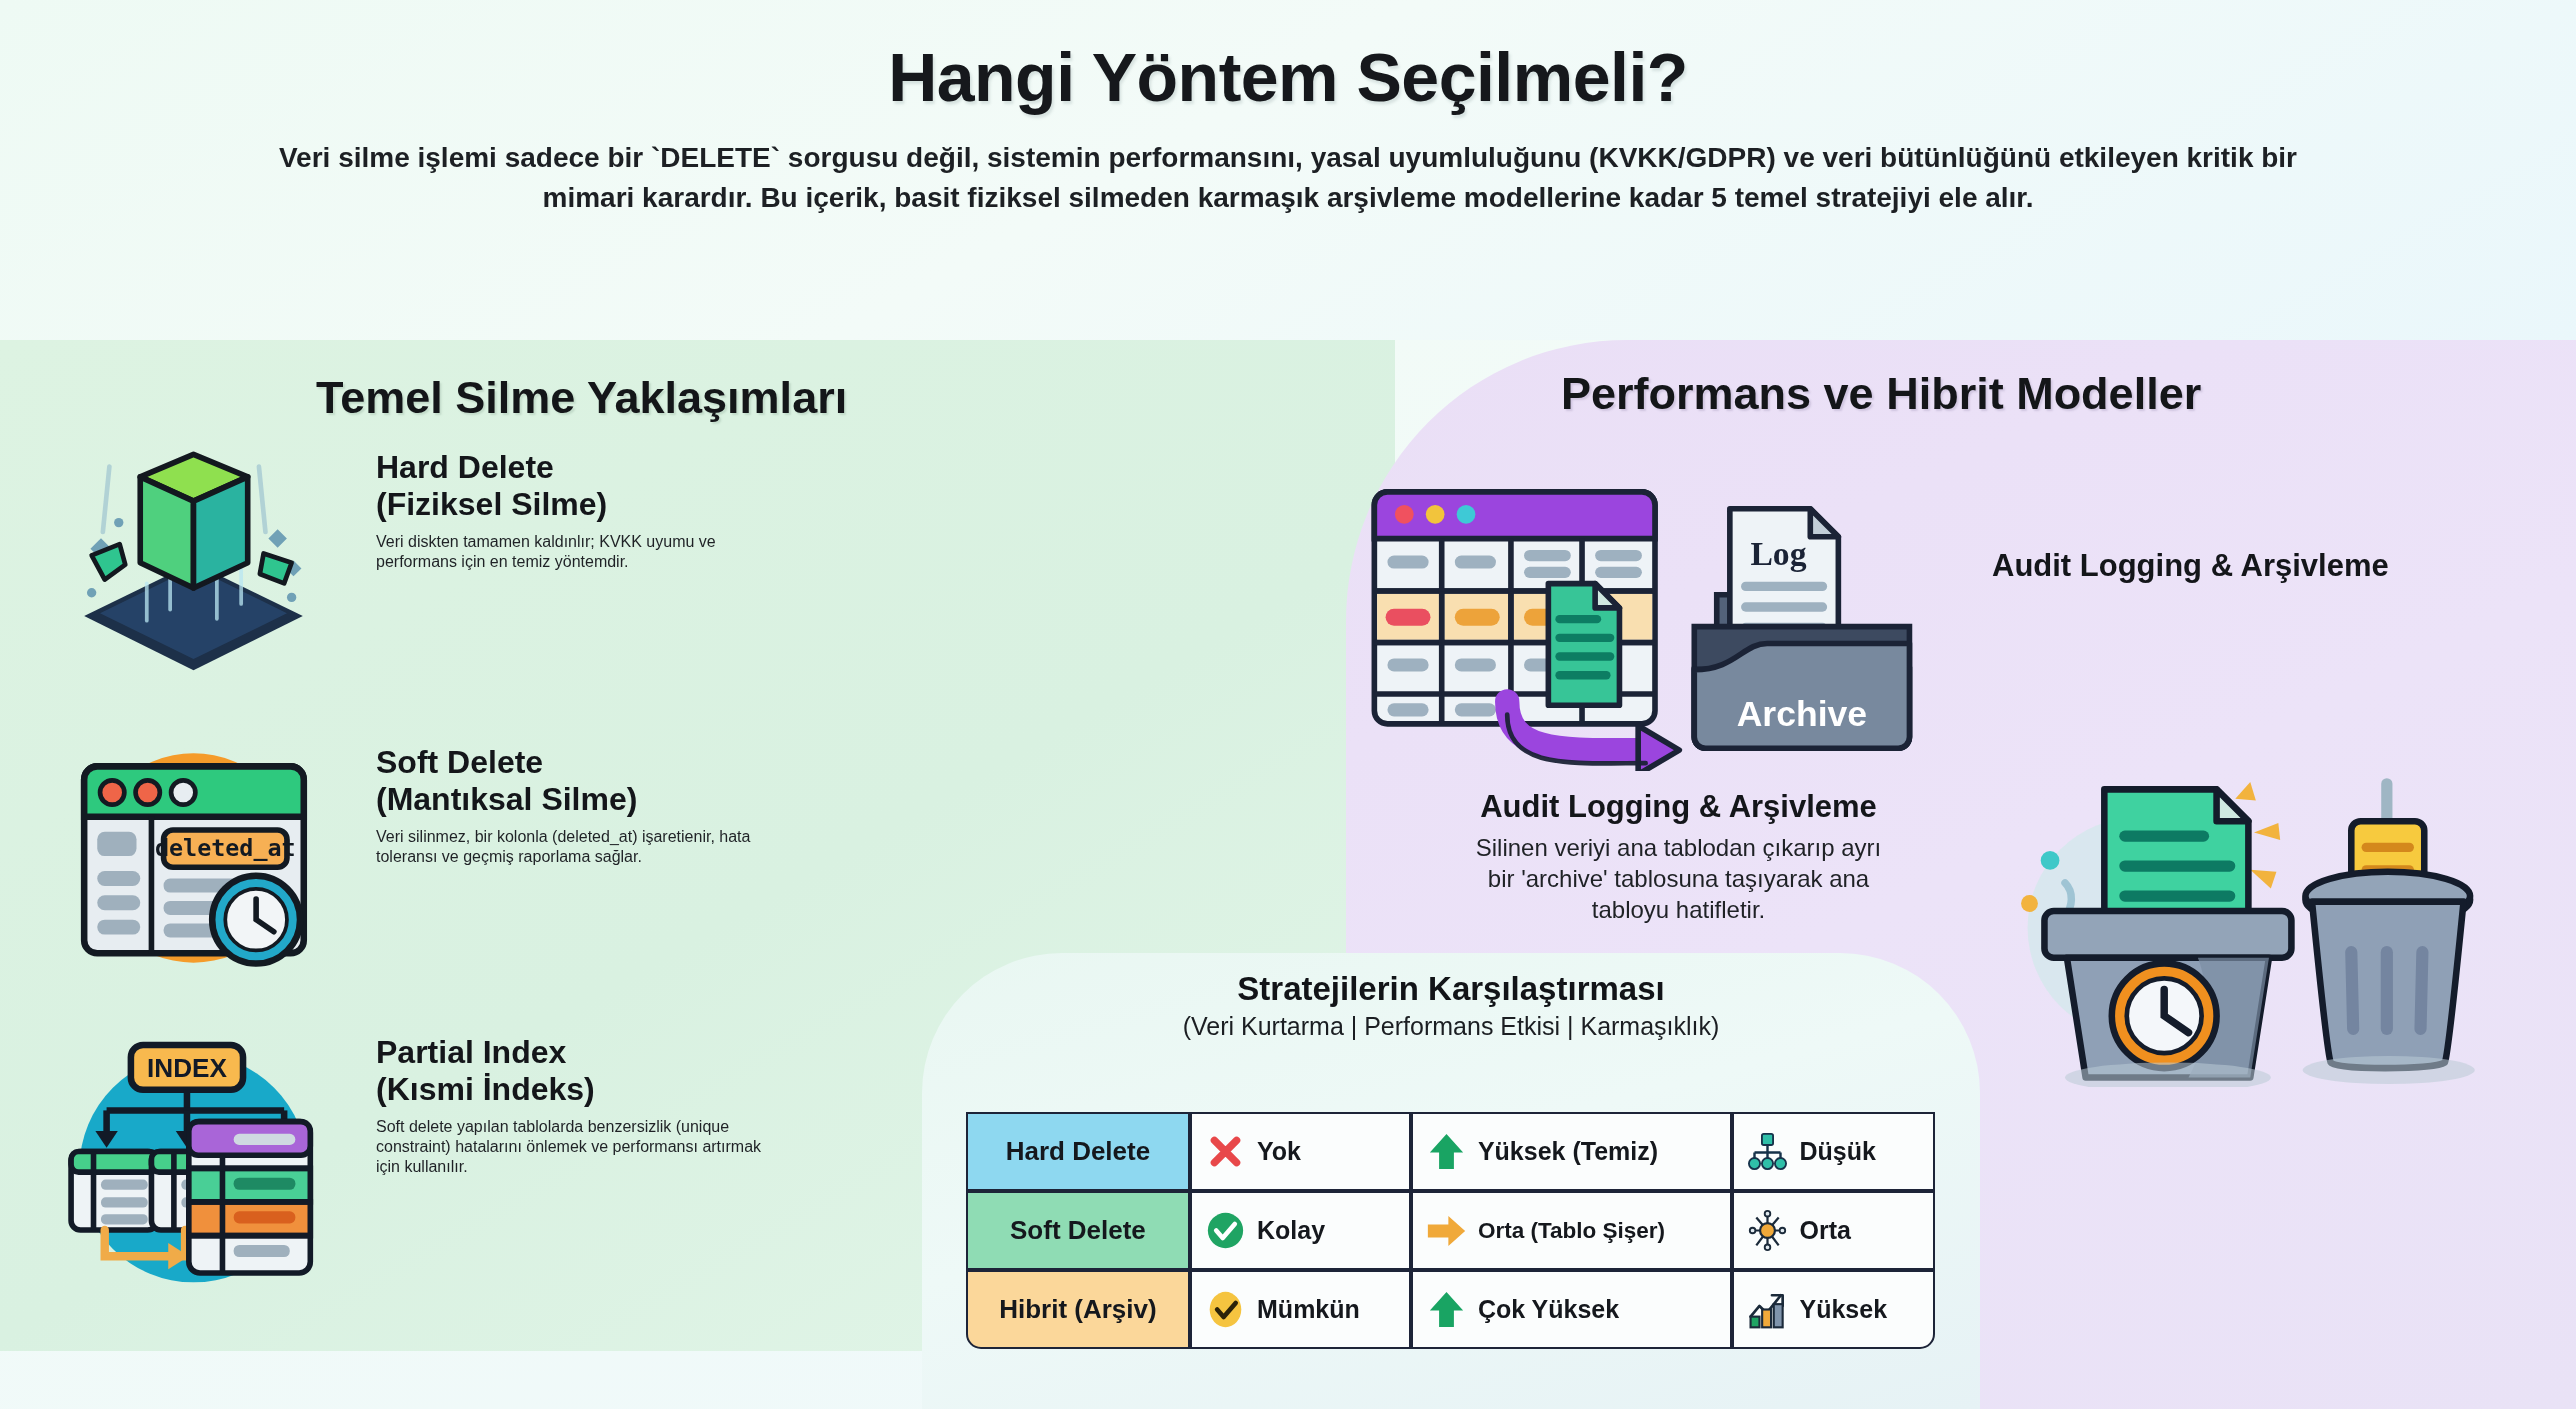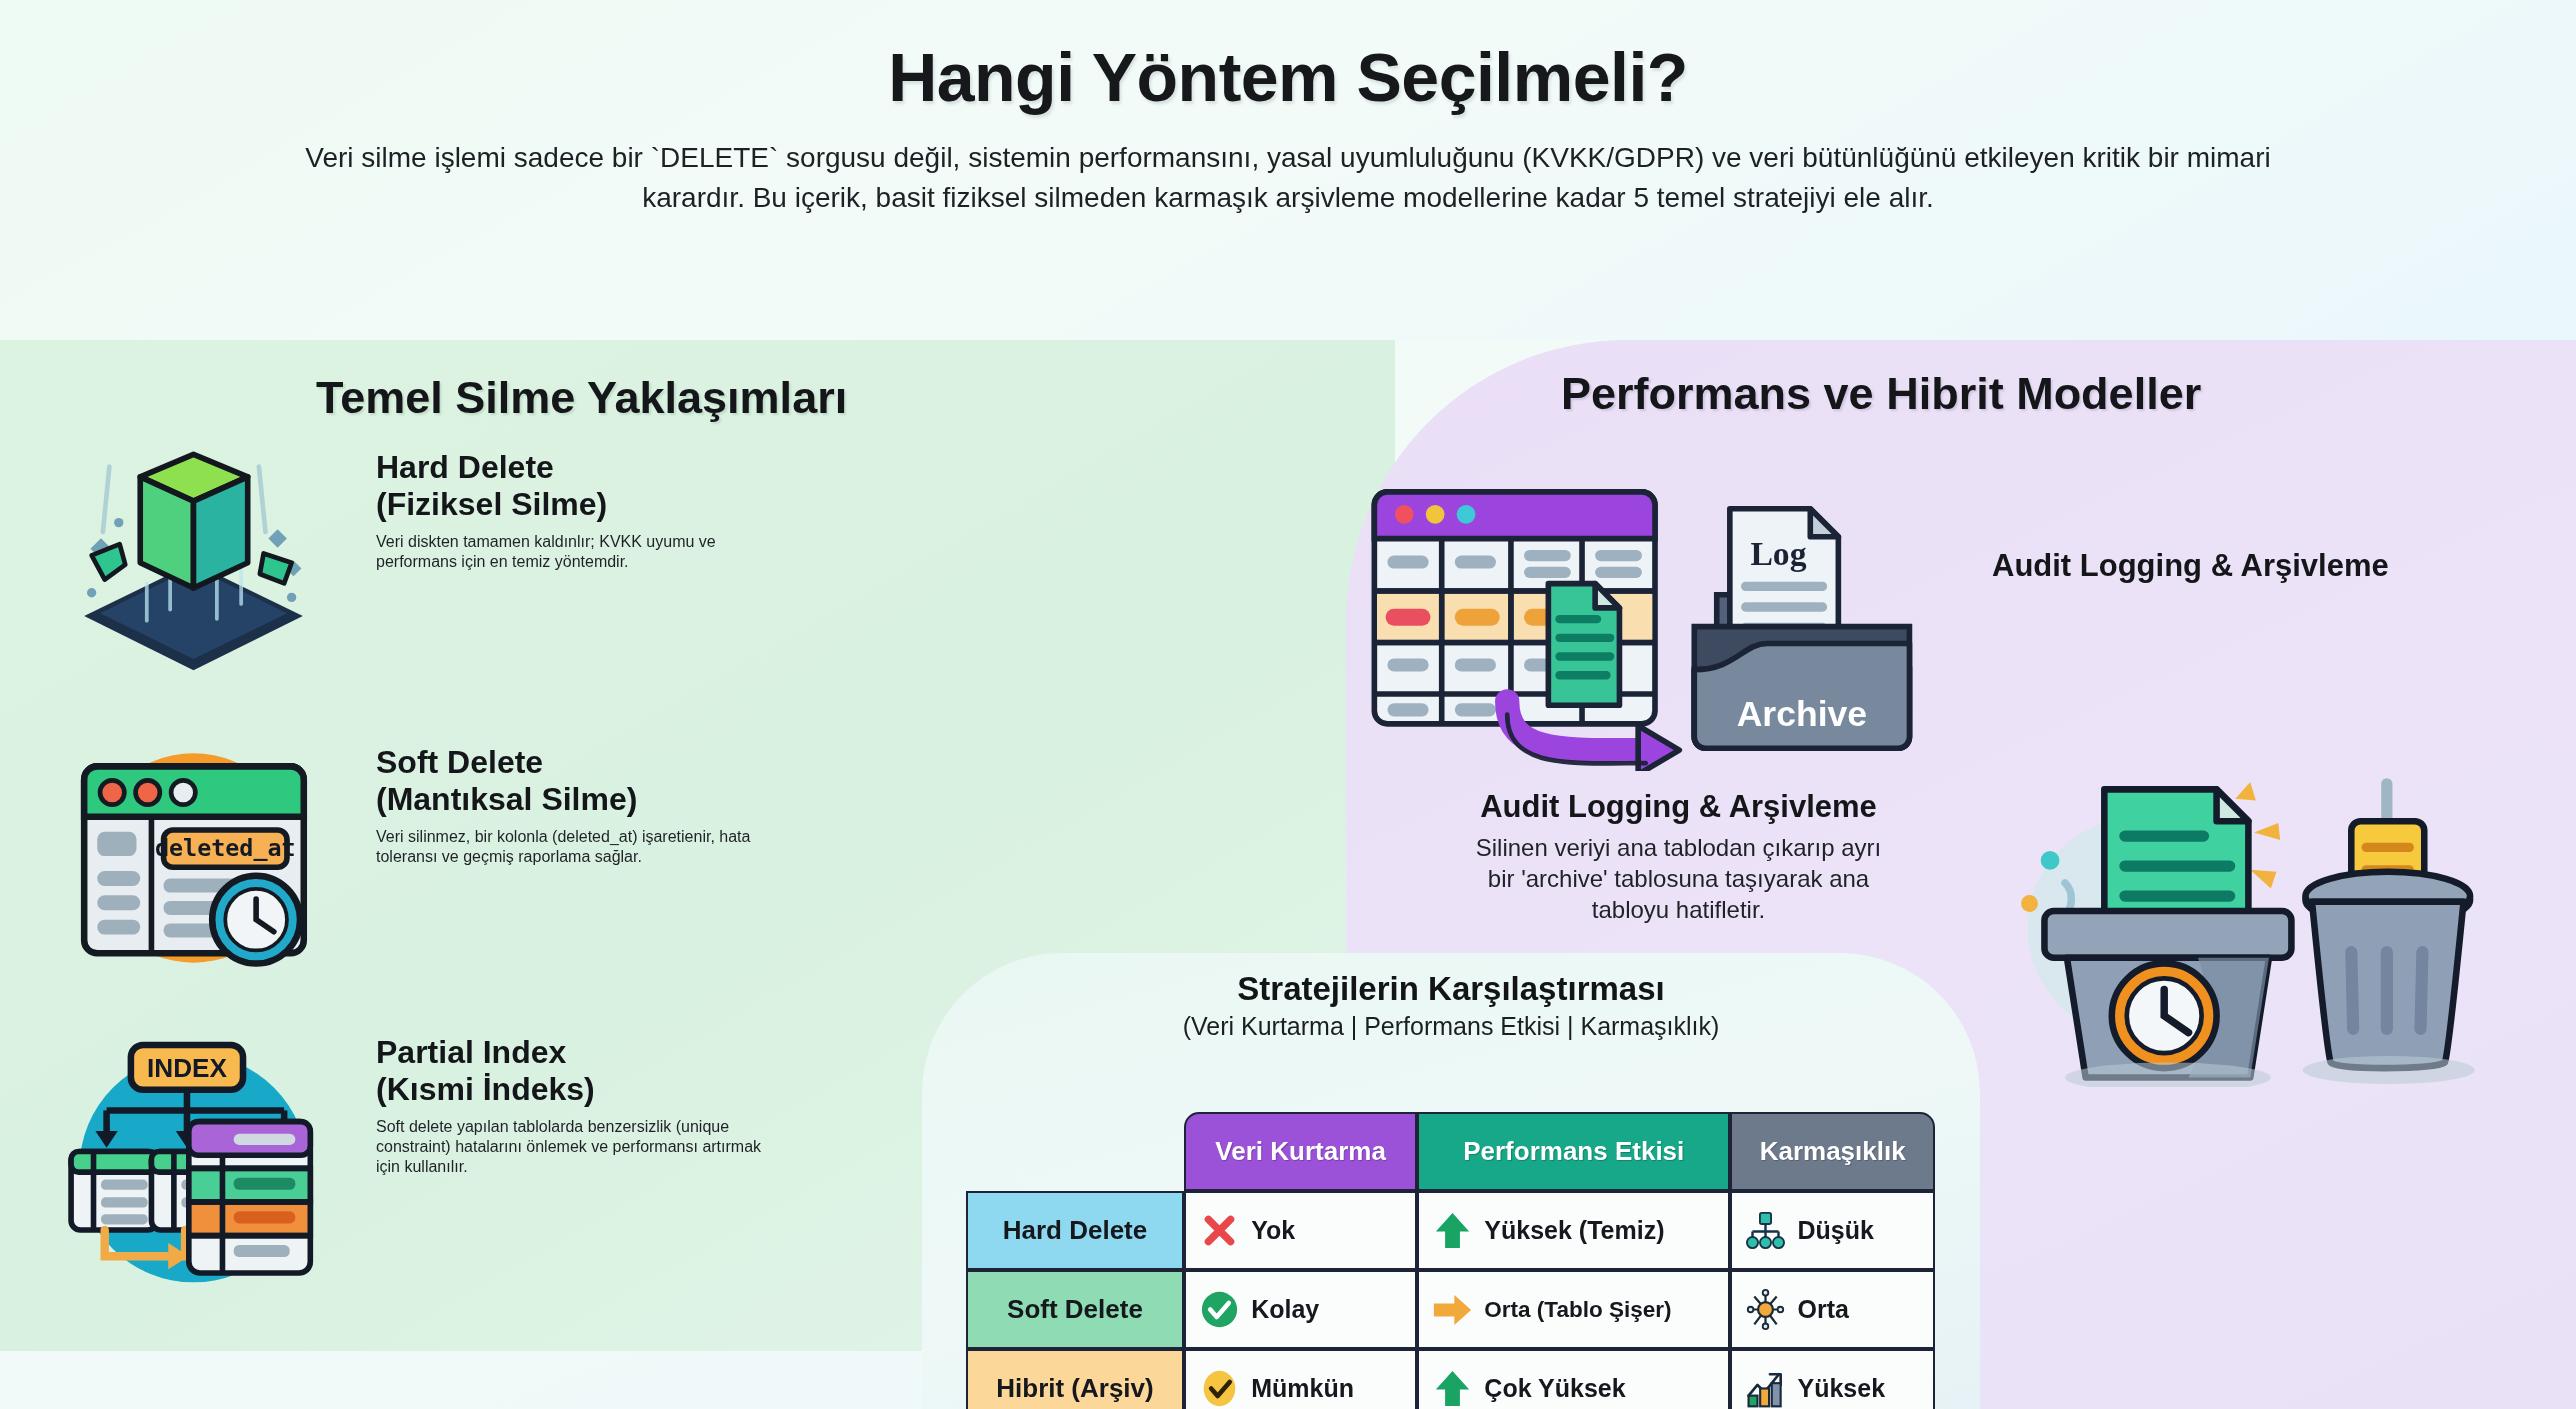--- a/index.html
+++ b/index.html
@@ -28,21 +28,21 @@
     letter-spacing: -0.5px;
     text-shadow: 1.9px 2.8px 2.8px rgba(120,140,140,.22);
   }
   #title .l2 { display:block; }
   #subtitle {
     margin: 22.5px auto 0;
     width: 2041px;
     font-size: 28px;
     line-height: 1.42;
     color: #1d2024;
-    font-weight: 400;
+    font-weight: 700;
   }
 
   
   #left-panel {
     position: absolute; left: 0; top: 340px;
     width: 1395px; height: 1011px;
     background: linear-gradient(150deg,#ddf3e2 0%,#d9f1e1 55%,#e2f5e8 100%);
     border-bottom-right-radius: 168px;
   }
   #left-heading {
@@ -408,26 +408,20 @@
   </div>
 
 </div>
 
 <div id="compare">
   <div id="cmp-title">Stratejilerin Karşılaştırması</div>
   <div id="cmp-sub">(Veri Kurtarma | Performans Etkisi | Karmaşıklık)</div>
 
   <table class="cmp">
     <tbody>
-        <tr>
-      <th></th>
-      <th style="background:#9b51d8">Veri Kurtarma</th>
-      <th style="background:#16a888">Performans Etkisi</th>
-      <th style="background:#6d7a8c">Karmaşıklık</th>
-    </tr>
 
     <tr>
       <td class="rowhdr" style="background:#8ed8f0">Hard Delete</td>
       <td>
         <span class="cellwrap">
           <span class="ico">
             <svg width="37" height="37" viewBox="0 0 40 40">
                   <path d="M8 8l24 24M32 8L8 32" stroke="#e8484a" stroke-width="8" stroke-linecap="round"></path>
                 </svg>
           </span>

